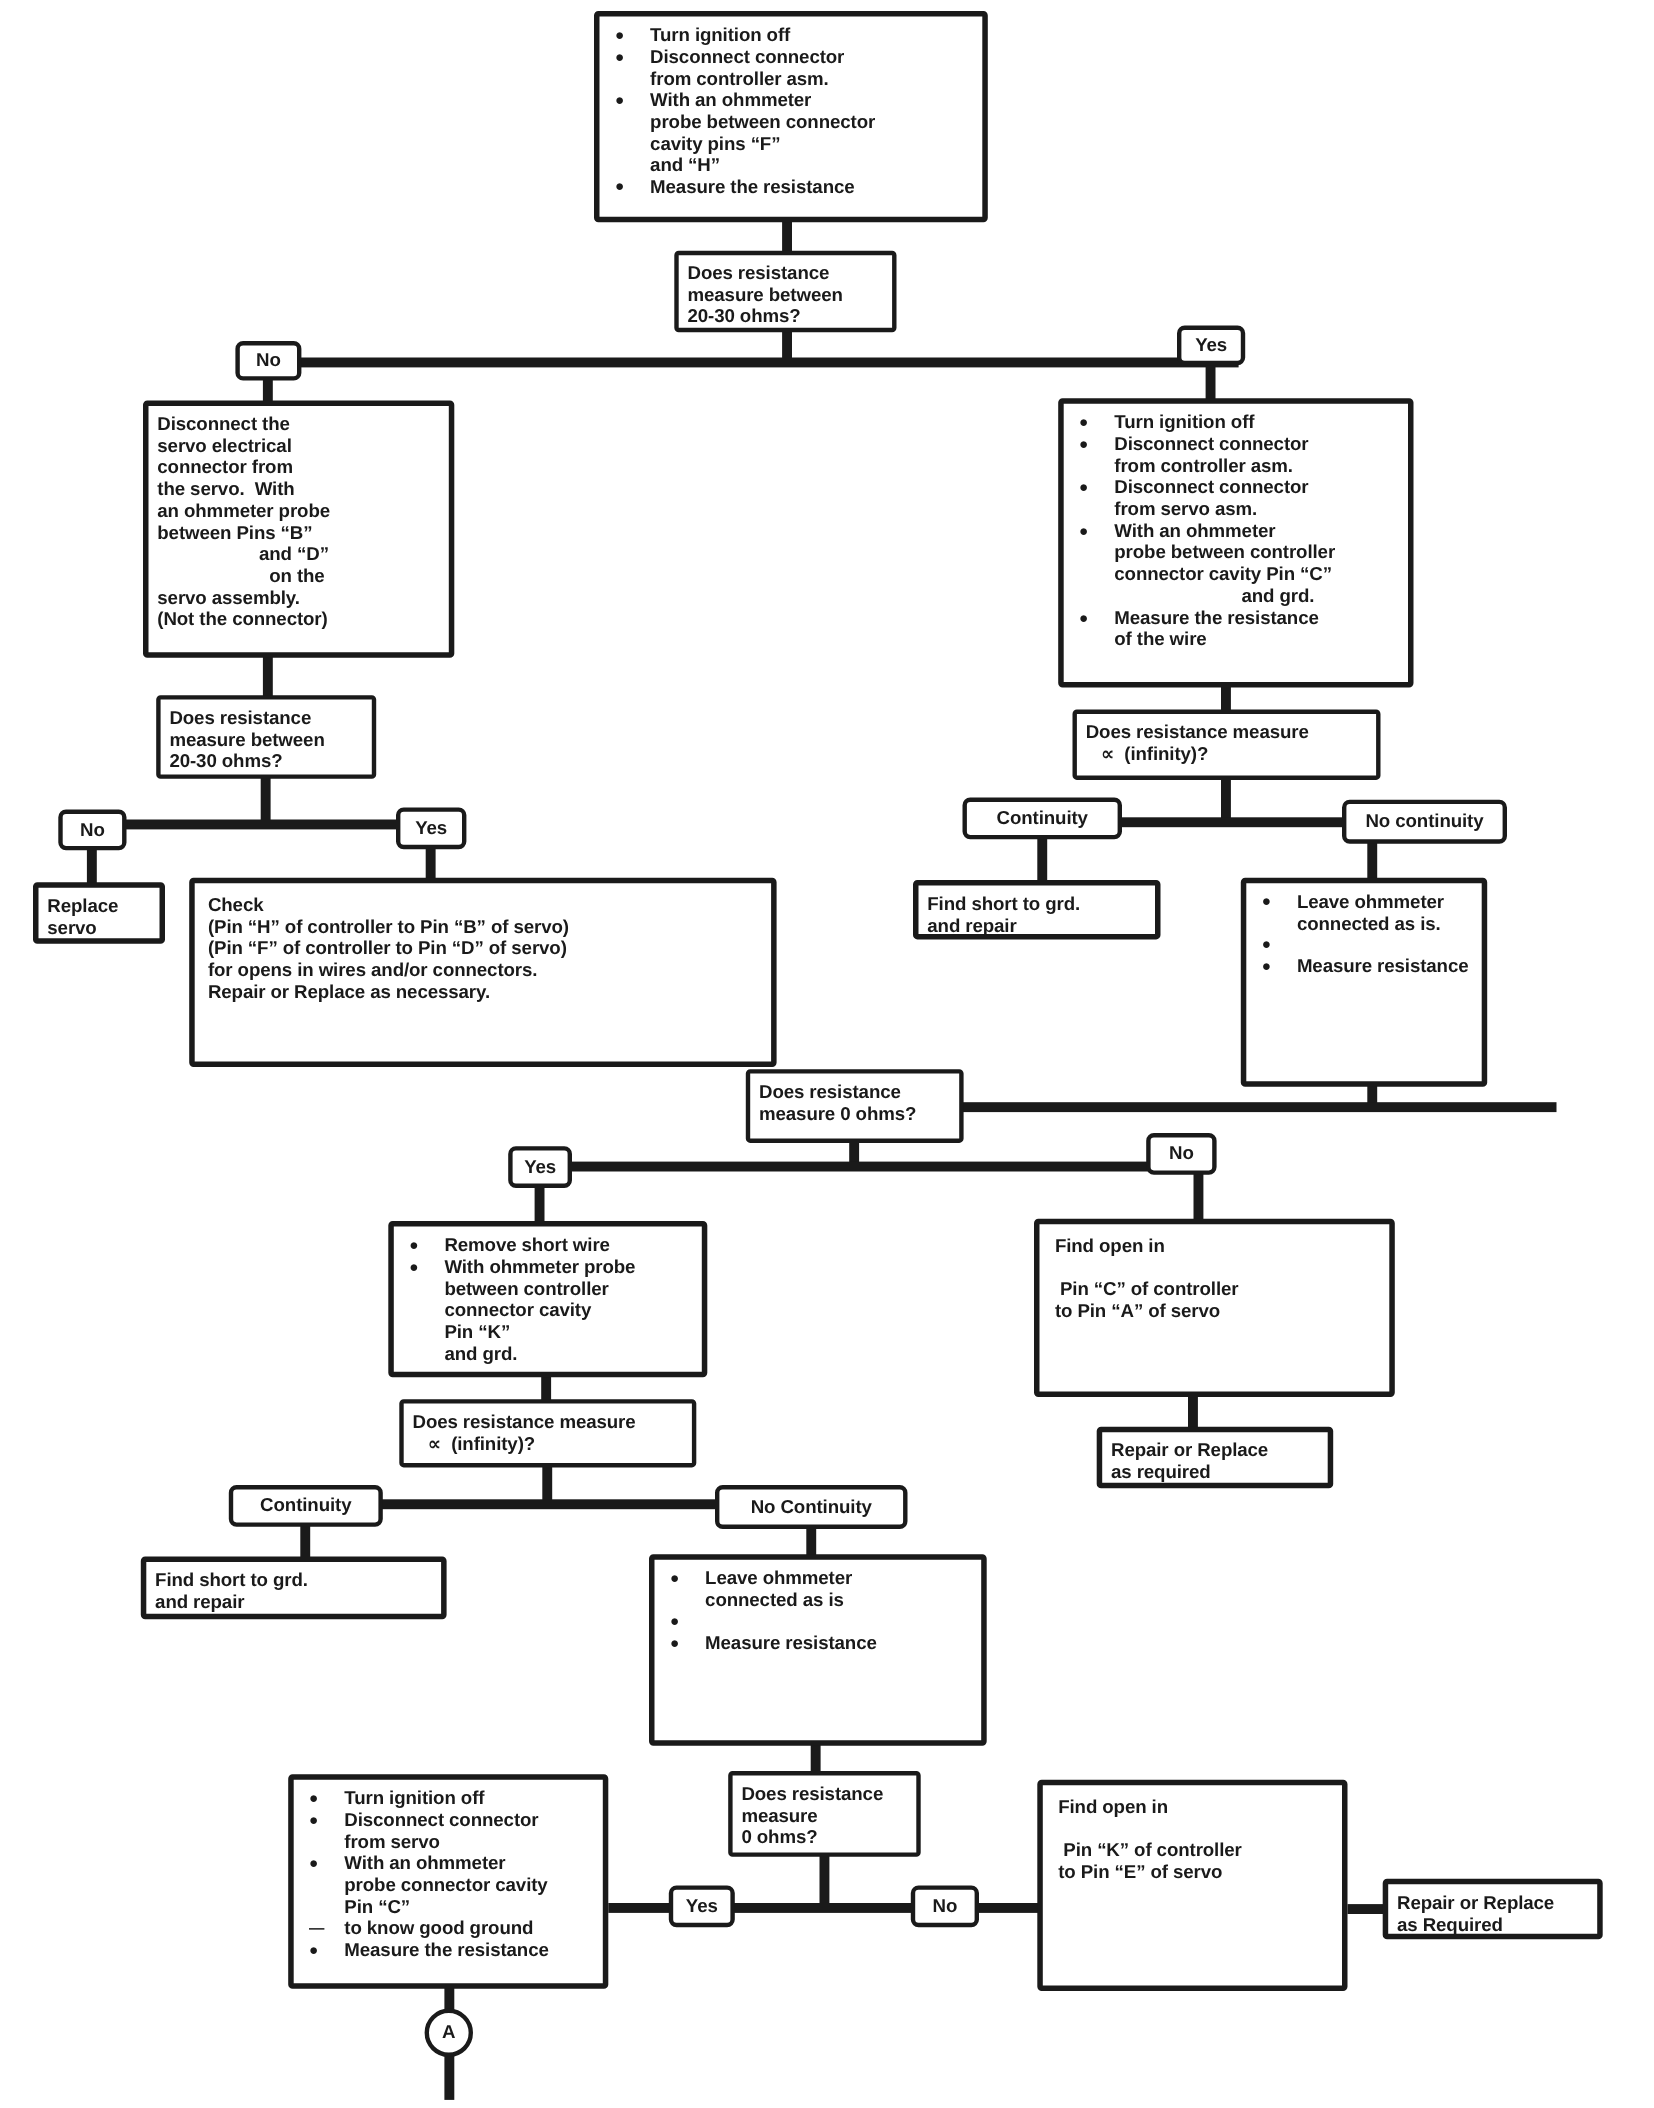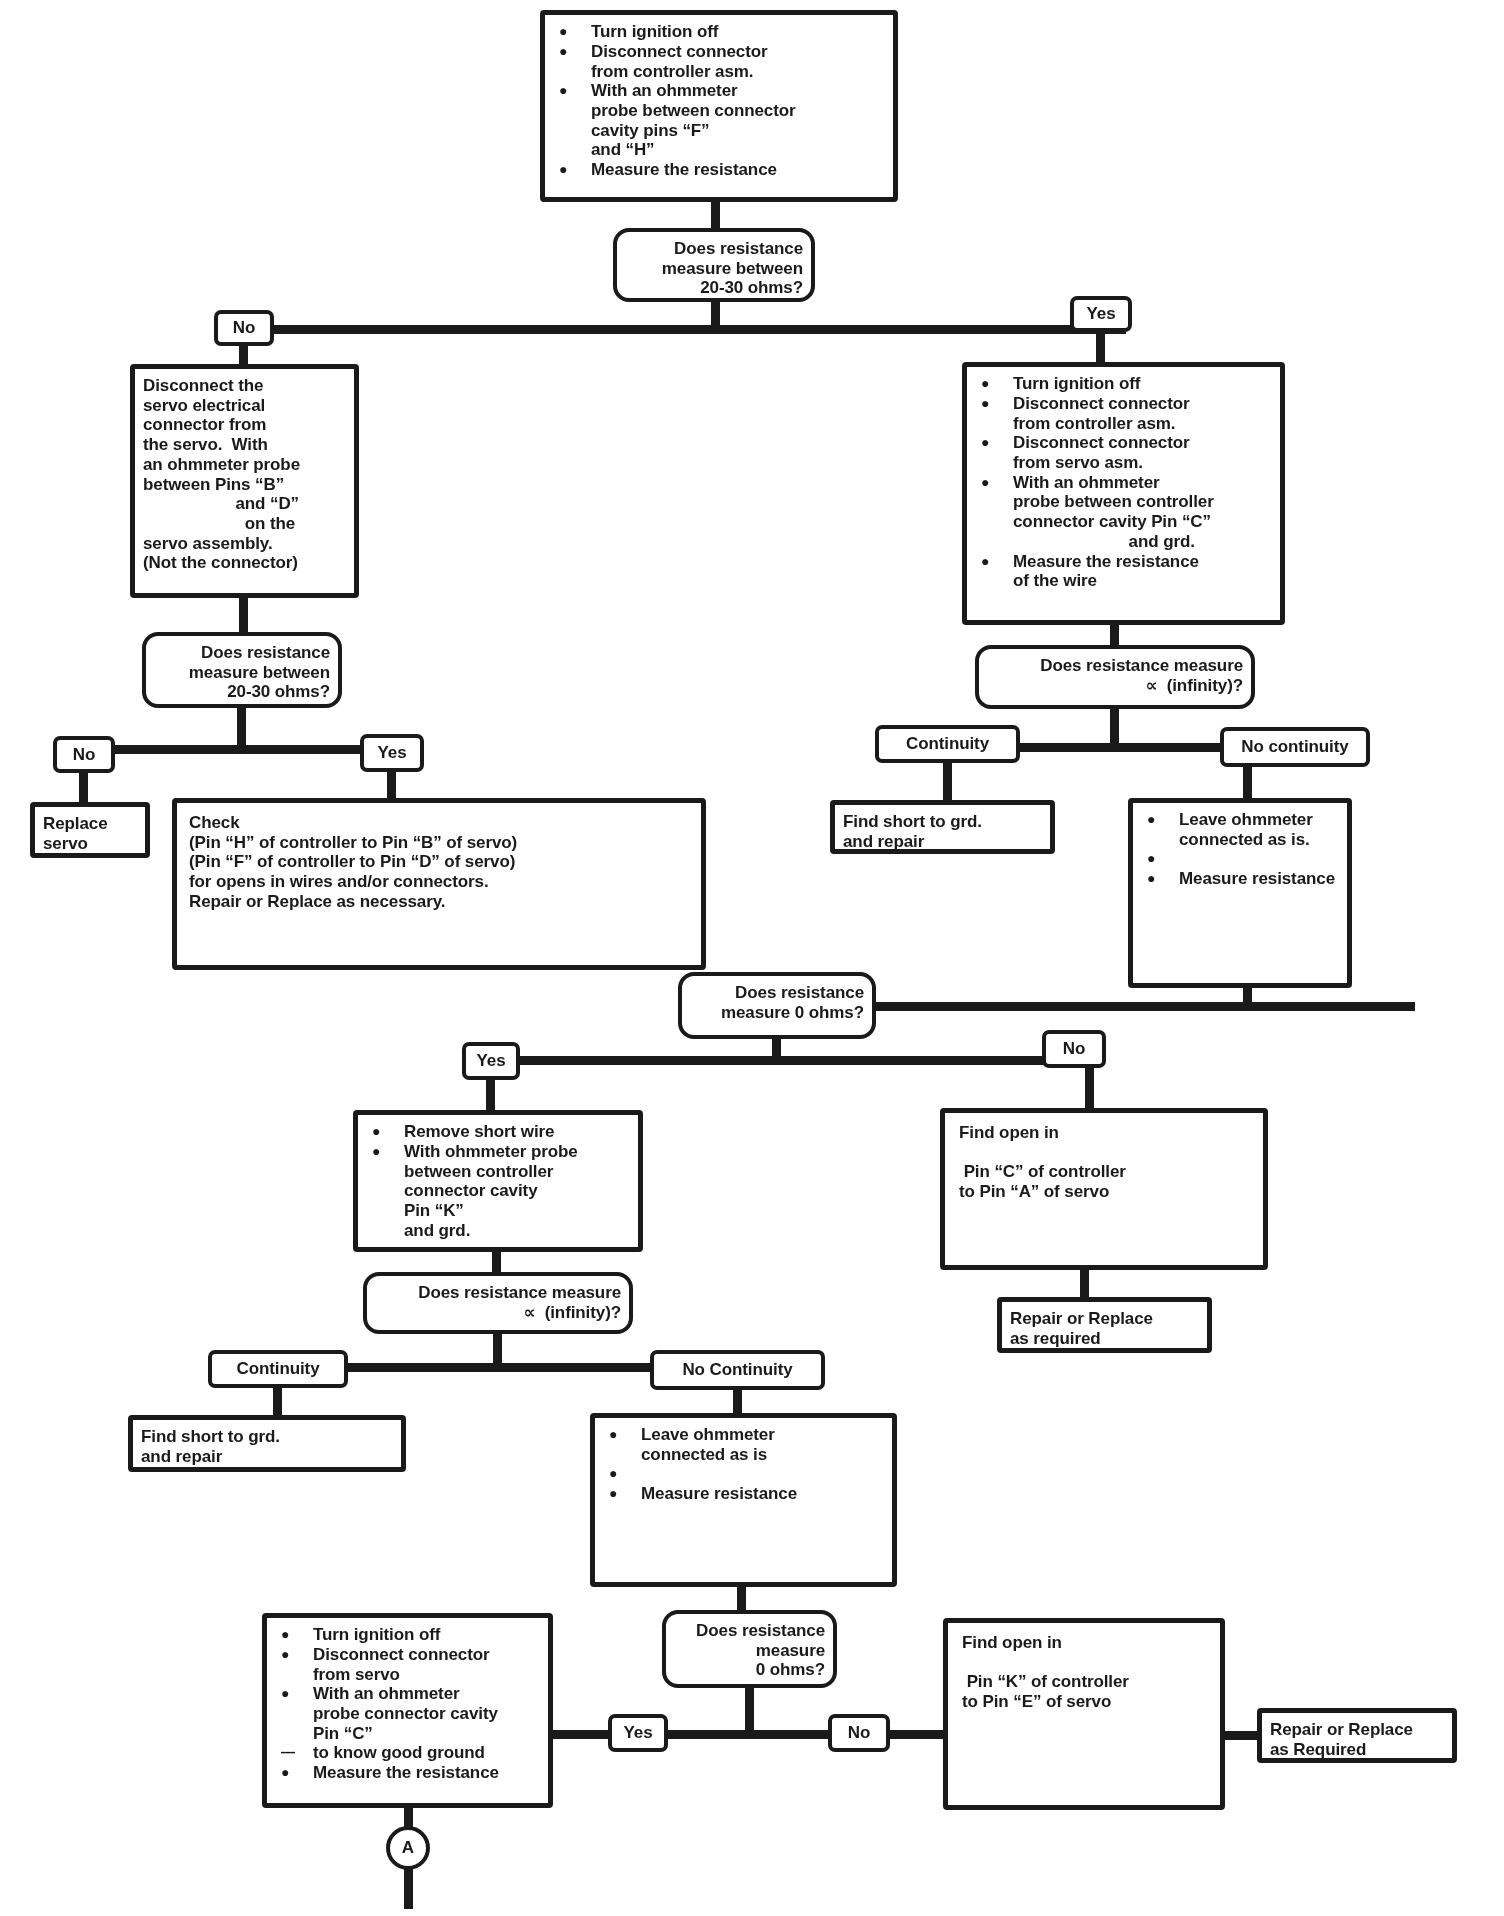--- a/index.html
+++ b/index.html
@@ -8,21 +8,21 @@
     position:relative; width:1504px; height:1916px; background:var(--paper);
     font-family:"Liberation Sans","DejaVu Sans",sans-serif; color:var(--ink);
     overflow:hidden;
   }
   .box {
     position:absolute; box-sizing:border-box; background:var(--paper);
     border:5px solid var(--ink); border-radius:4px; z-index:3;
     font-weight:700; font-size:17px; line-height:1.16; letter-spacing:-0.1px;
     padding:7px 8px;
   }
-  .dec { border-width:4px; border-radius:16px;text-align:right; }
+  .dec { border-width:4px; border-radius:4px; }
   .lbl {
     position:absolute; box-sizing:border-box; background:var(--paper);
     border:4px solid var(--ink); border-radius:7px; z-index:5;
     display:flex; align-items:center; justify-content:center;
     font-weight:700; font-size:17px; letter-spacing:-0.1px;
   }
   .pre { white-space:pre-wrap; }
   .brow { display:flex; }
   .bdot { flex:0 0 32px; padding-left:6px; font-size:14px; line-height:1.42; }
   .btxt { flex:1; white-space:pre-wrap; }
@@ -99,21 +99,21 @@
 
   <div class="box dec" style="left:613px;top:228px;width:202px;height:74px">
     <div class="pre">Does resistance
 measure between
 20-30 ohms?</div>
   </div>
 
   <div class="lbl" style="left:214px;top:310px;width:60px;height:36px">No</div>
   <div class="lbl" style="left:1070px;top:296px;width:62px;height:36px">Yes</div>
 
-  <div class="box" style="left:130px;top:364px;width:229px;height:234px">
+  <div class="box" style="left:130px;top:364px;width:283px;height:234px">
     <div class="pre">Disconnect the
 servo electrical
 connector from
 the servo.  With
 an ohmmeter probe
 between Pins “B”
                     and “D”
                       on the
 servo assembly.
 (Not the connector)</div>

